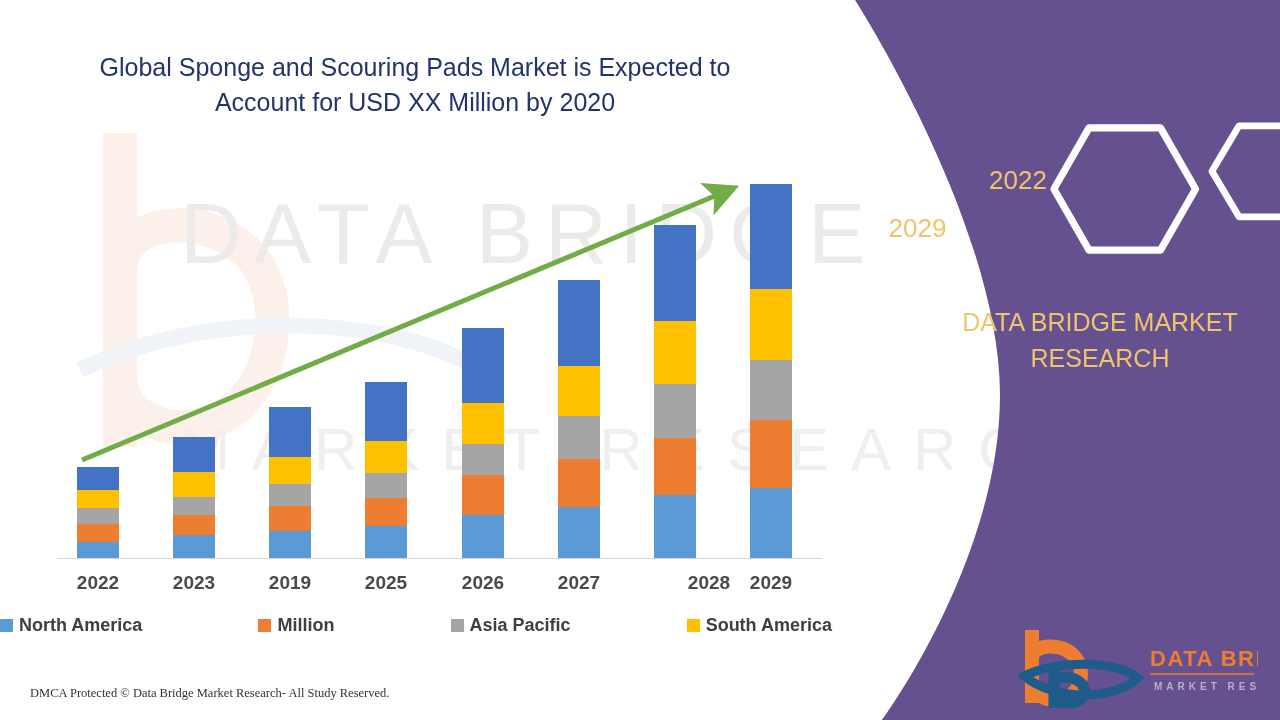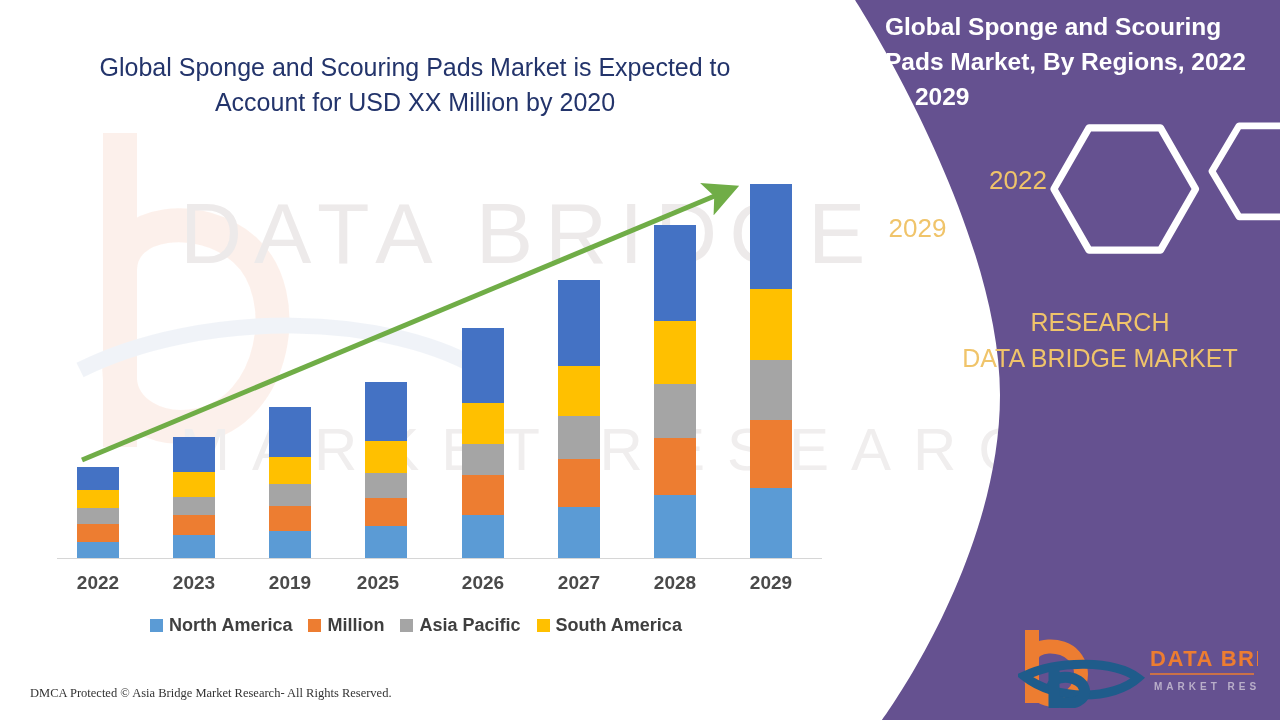--- a/index.html
+++ b/index.html
@@ -46,21 +46,21 @@
 
   .xlabels { position:absolute; left:0; top:572px; width:830px; height:30px; }
   .xlabel {
     position:absolute; width:80px; text-align:center;
     font-size:19px; font-weight:700; color:#4a4a4a;
   }
 
   
   .legend {
     position:absolute; left:0; top:615px; width:832px;
-    display:flex; justify-content:center; align-items:center; gap:16px;
+    display:flex; justify-content:space-between; align-items:center; gap:16px;
     white-space:nowrap;
   }
   .legend-item { display:flex; align-items:center; gap:6px; }
   .legend-swatch { width:13px; height:13px; display:block; }
   .legend-label { font-size:18px; font-weight:700; color:#3f3f3f; }
 
   
   .footer-left {
     position:absolute; left:30px; top:686px;
     font-size:12.5px; color:#333; font-family:"Liberation Serif", serif;
@@ -171,24 +171,24 @@
           <div class="seg" style="height: 68px; background: rgb(237, 125, 49);"></div>
           <div class="seg" style="height: 60.0667px; background: rgb(165, 165, 165);"></div>
           <div class="seg" style="height: 70.2667px; background: rgb(255, 192, 0);"></div>
           <div class="seg" style="height: 105.4px; background: rgb(68, 114, 196);"></div>
         </div>
       </div>
     <div class="xlabels" id="xlabels">
         <div class="xlabel" style="left: 58px;">2022</div>
         <div class="xlabel" style="left: 154px;">2023</div>
         <div class="xlabel" style="left: 250px;">2019</div>
-        <div class="xlabel" style="left: 338px;">2025</div>
+        <div class="xlabel" style="left: 346px;">2025</div>
         <div class="xlabel" style="left: 443px;">2026</div>
         <div class="xlabel" style="left: 539px;">2027</div>
-        <div class="xlabel" style="left: 635px;">2028</div>
+        <div class="xlabel" style="left: 669px;">2028</div>
         <div class="xlabel" style="left: 731px;">2029</div>
       </div>
   </div>
 
   <div class="legend" id="legend">
       <div class="legend-item">
         <span class="legend-swatch" style="background: rgb(91, 155, 213);"></span>
         <span class="legend-label">North America</span>
       </div>
       <div class="legend-item">
@@ -198,43 +198,42 @@
       <div class="legend-item">
         <span class="legend-swatch" style="background: rgb(165, 165, 165);"></span>
         <span class="legend-label">Asia Pacific</span>
       </div>
       <div class="legend-item">
         <span class="legend-swatch" style="background: rgb(255, 192, 0);"></span>
         <span class="legend-label">South America</span>
       </div>
     </div>
 
-  <div class="footer-left">DMCA Protected © Asia Bridge Market Research- All Rights Reserved.</div>
+  <div class="footer-left">DMCA Protected © Data Bridge Market Research- All Study Reserved.</div>
 
   <div class="panel">
     <svg width="460" height="720" viewBox="0 0 460 720" preserveAspectRatio="none">
       <path d="M35,0 L460,0 L460,720 L62,720 C62,720 180,560 180,395 C180,225 35,0 35,0 Z" fill="#655190"></path>
     </svg>
 
-    <div class="panel-title">Global Sponge and Scouring Pads Market, By Regions, 2022 to 2029</div>
 
     <div class="hex-area">
       <svg width="460" height="180" viewBox="0 0 460 180">
 
         <polygon points="158,65 185,18 240,18 267,65 240,112 185,112" transform="translate(-95,45) scale(1.30) translate(95,-45)" fill="none" stroke="#ffffff" stroke-width="5.5" stroke-linejoin="round"></polygon>
 
         <polygon points="285,48 307,11 351,11 373,48 351,85 307,85" transform="translate(-180,25) scale(1.23) translate(180,-25)" fill="none" stroke="#ffffff" stroke-width="5.5" stroke-linejoin="round"></polygon>
       </svg>
       <div class="hex-label" style="left:0px; top:95px; width:195px; font-size:26px;">2029</div>
       <div class="hex-label" style="left:78px; top:47px; width:240px; font-size:26px;">2022</div>
     </div>
 
     <div class="brand">
+      <div>DATA BRIDGE MARKET</div>
       <div>RESEARCH</div>
-      <div>DATA BRIDGE MARKET</div>
     </div>
   </div>
 
   <div class="dbmr-logo">
     <svg width="240" height="78" viewBox="0 0 240 78">
 
       <path d="M14 6 L14 66 M14 28 C14 14 44 12 56 26 C70 42 62 68 40 70 C24 71 15 62 14 54" fill="none" stroke="#ED7D31" stroke-width="14" stroke-linecap="square"></path>
 
       <path d="M6 46 C40 30 96 30 120 48 C96 70 38 72 6 46 Z" fill="none" stroke="#1F5C8B" stroke-width="9"></path>
       <path d="M36 42 L36 76 M36 52 C40 44 62 46 66 58 C70 70 54 76 42 72" fill="none" stroke="#1F5C8B" stroke-width="11" stroke-linecap="square"></path>

